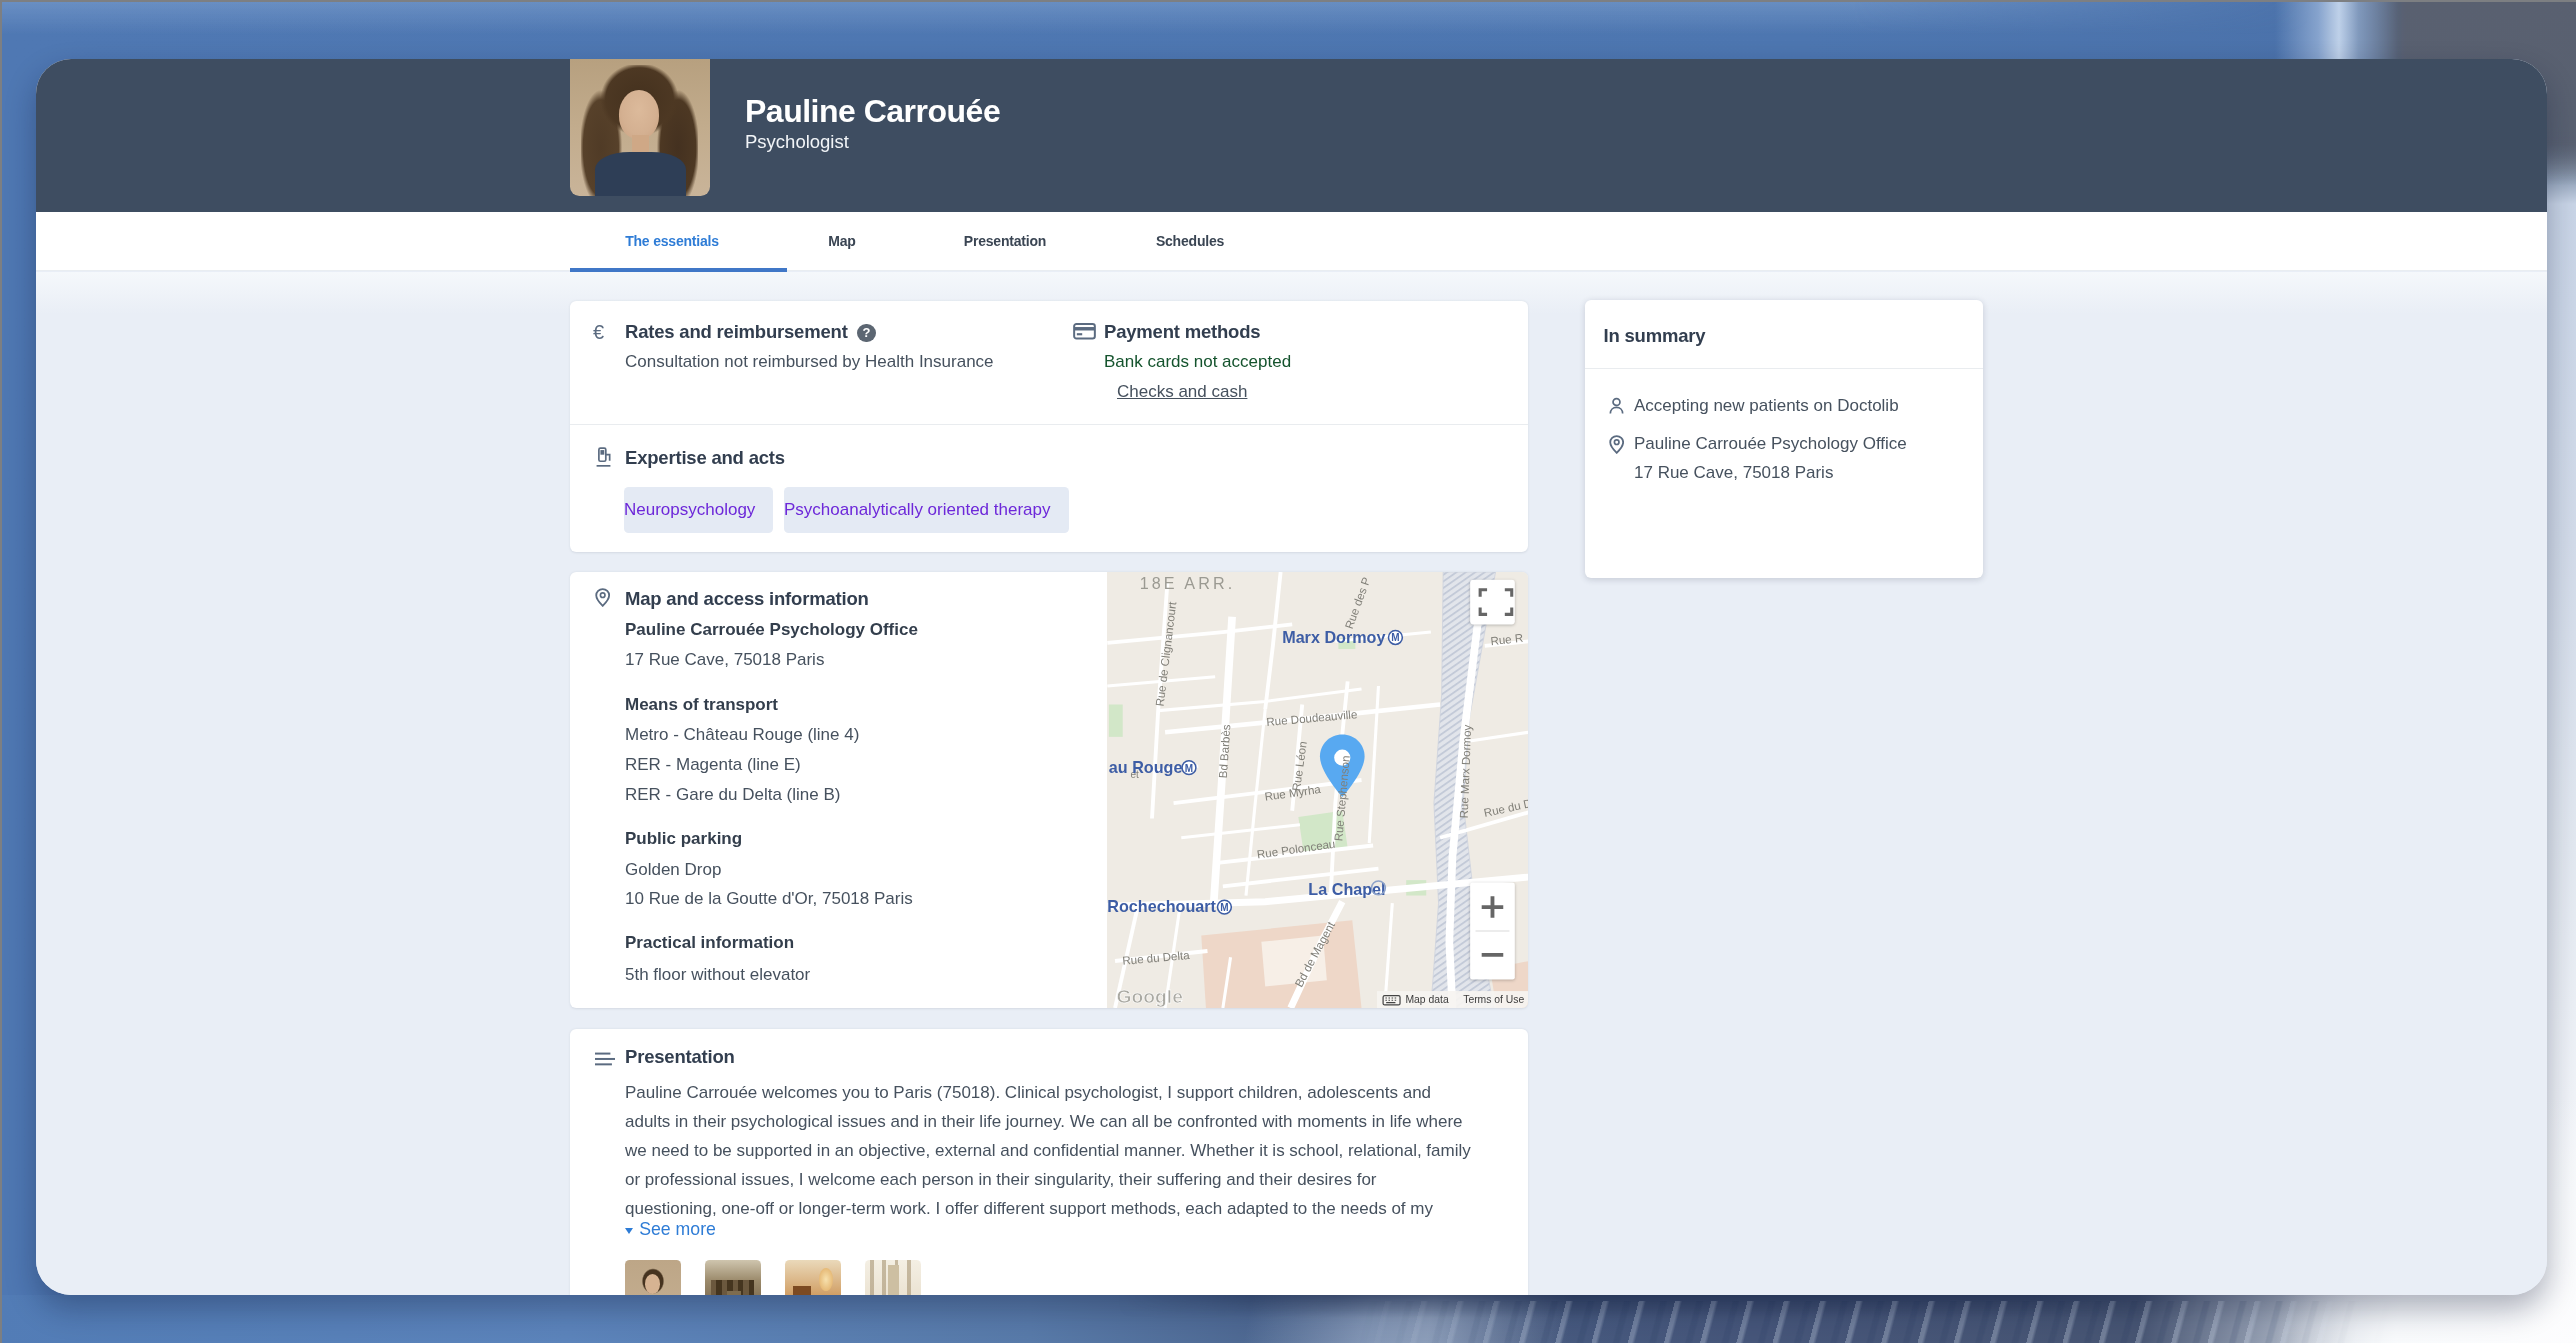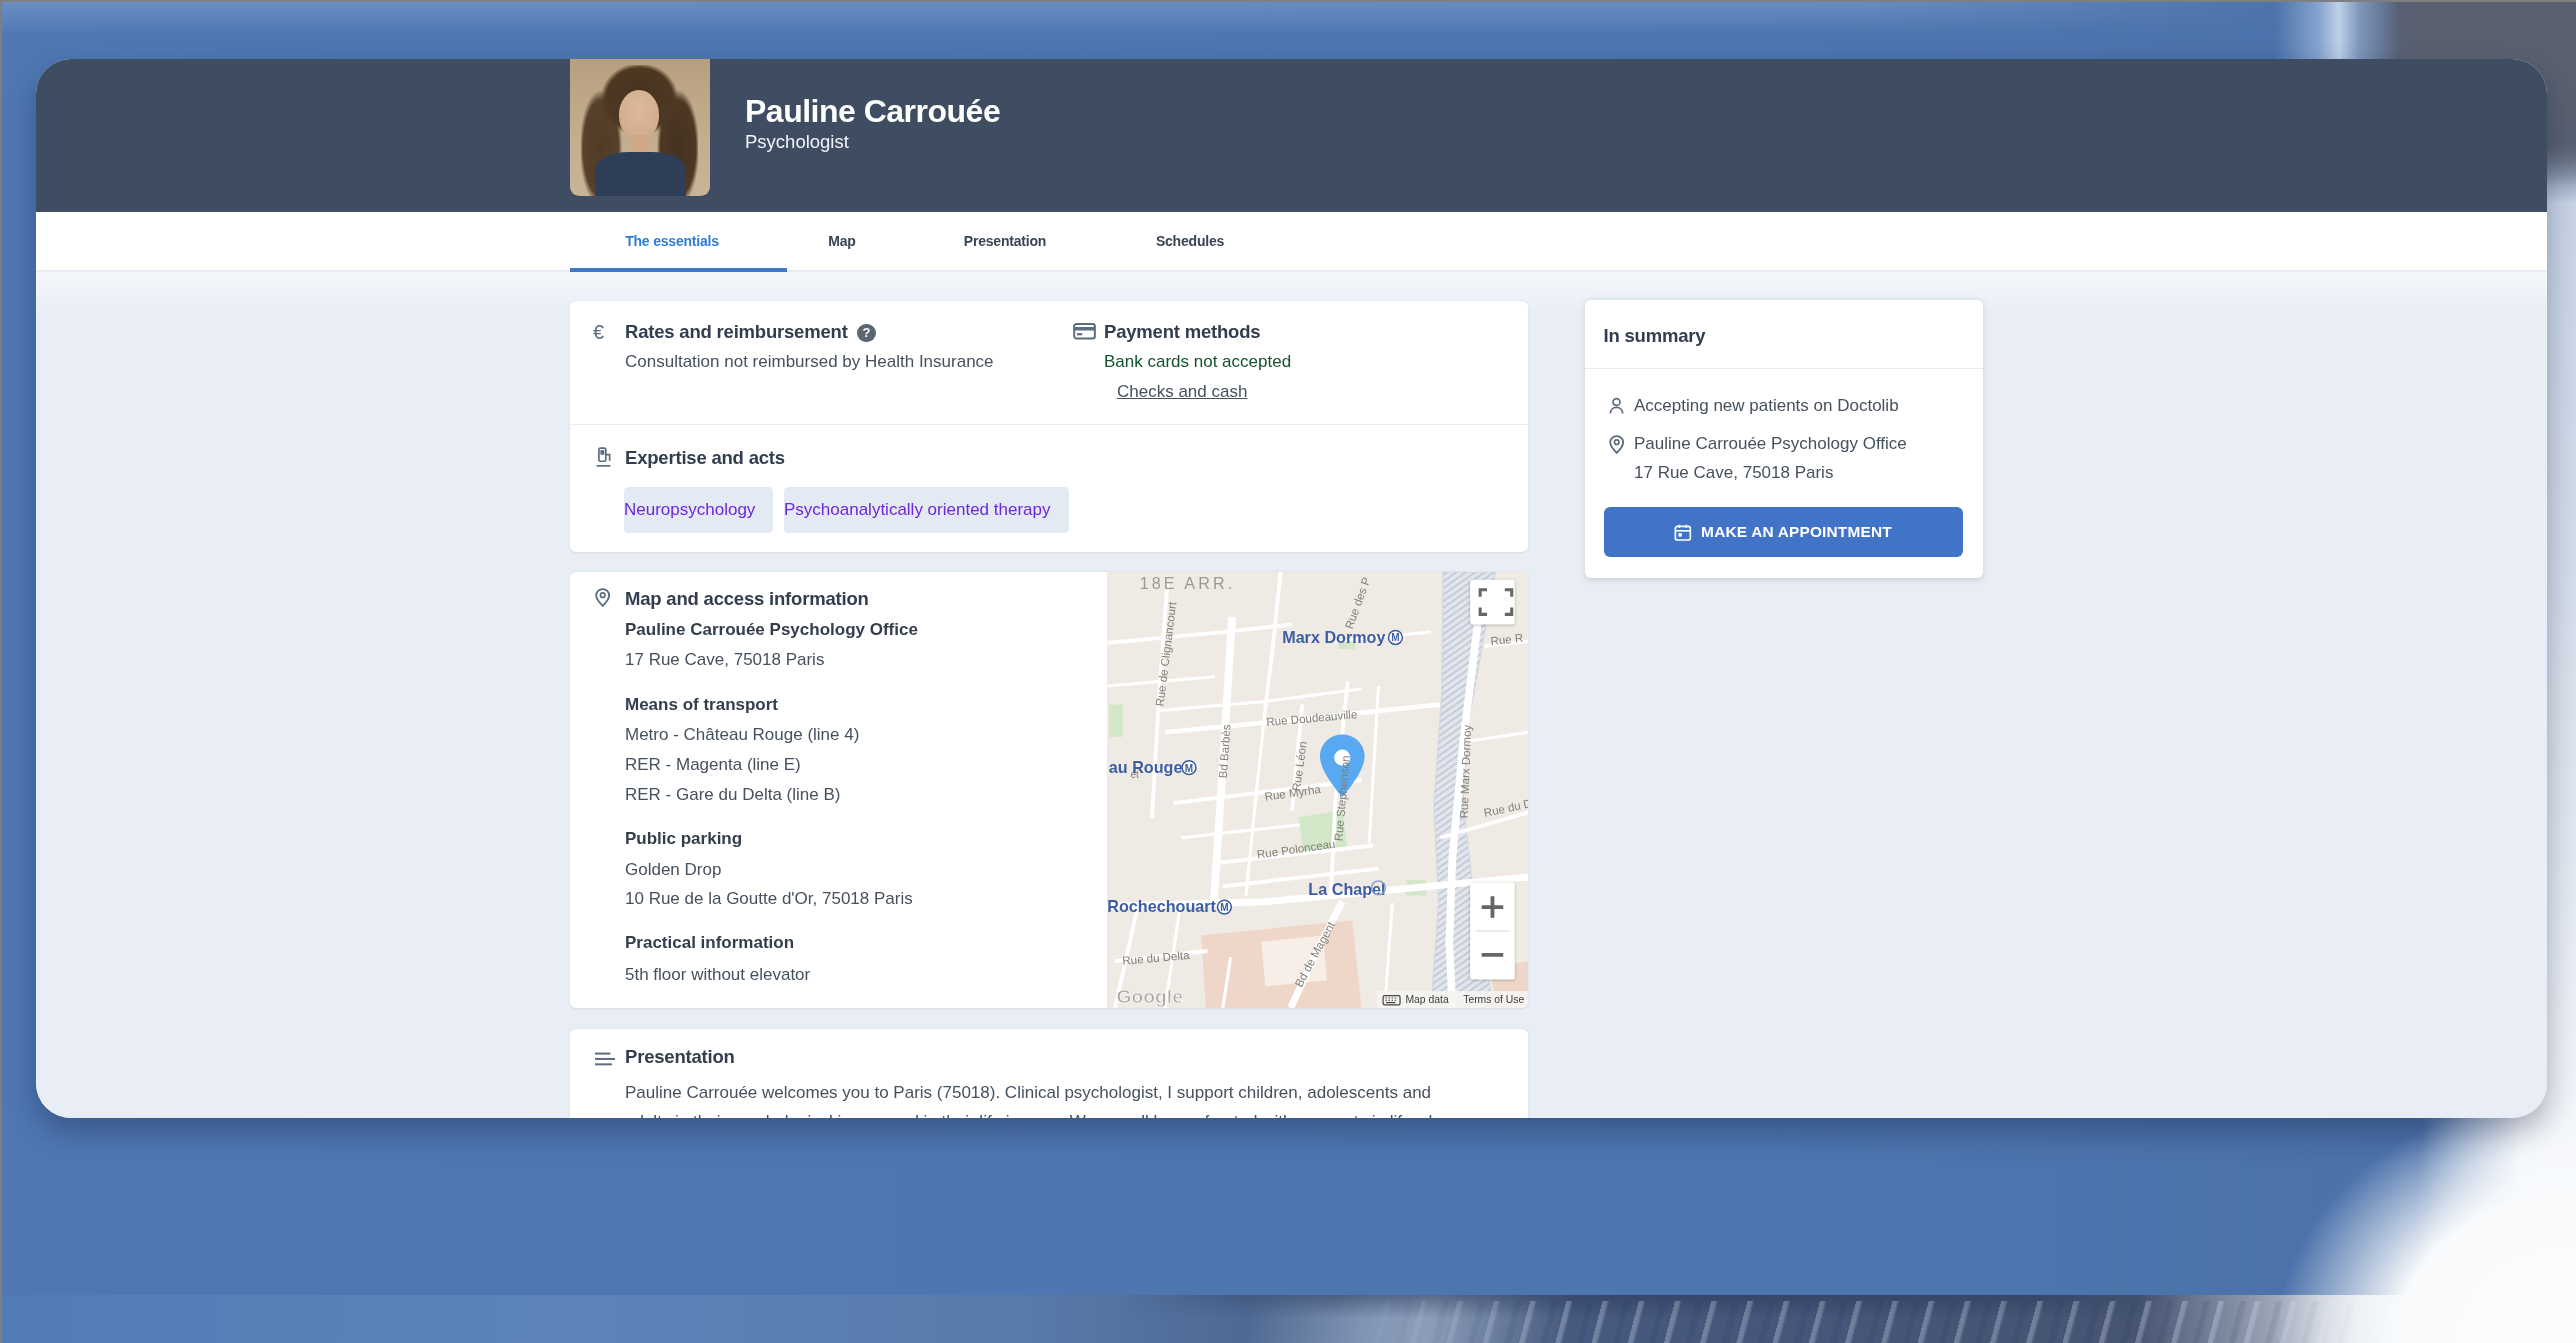--- a/index.html
+++ b/index.html
@@ -34,21 +34,21 @@
     -webkit-mask-image:linear-gradient(90deg,transparent 0,#000 20%,#000 85%,transparent 100%);
             mask-image:linear-gradient(90deg,transparent 0,#000 20%,#000 85%,transparent 100%); }
   .bg-keys { position:absolute; left:1349px; bottom:0; width:1079px; height:43px;
     background:repeating-linear-gradient(105deg, rgba(225,235,250,.28) 0 3.9px, rgba(225,235,250,0) 7px 20px, rgba(30,50,90,.12) 21.6px 26px, rgba(225,235,250,0) 28px 35px);
     -webkit-mask-image:linear-gradient(90deg,transparent 0,#000 18%,#000 82%,transparent 100%);
             mask-image:linear-gradient(90deg,transparent 0,#000 18%,#000 82%,transparent 100%);
   }
   .frame { position:absolute; inset:0; border:2.3px solid #7d7f82; border-bottom:none; border-right:none; pointer-events:none; z-index:50; }
 
   
-  #page { position:absolute; left:36px; top:59px; width:2511px; height:1059px;
+  #page { position:absolute; left:36px; top:59px; width:2511px; height:1236px;
     border-radius:35px; overflow:hidden; background:#e9eef6;
     box-shadow:0 14px 31px rgba(12,22,52,.33); }
   #header { position:absolute; left:0; top:0; width:100%; height:153px; background:#3e4d61; }
   #photo { position:absolute; left:534px; top:0; width:140px; height:137px;
     border-radius:0 0 9.3px 9.3px; overflow:hidden;
     background:linear-gradient(180deg,#b7a07f 0%,#c2ac8d 50%,#c9b499 100%); }
   #photo .hair { position:absolute; left:10.8px; top:6.2px; width:117px; height:143px;
     background:radial-gradient(ellipse 50% 38% at 50% 24%, #44311e 0%, #4d3823 58%, rgba(77,56,35,0) 67%),
                radial-gradient(ellipse 26% 58% at 17% 58%, #503b26 0%, #57412a 58%, rgba(87,65,42,0) 70%),
                radial-gradient(ellipse 26% 58% at 83% 58%, #443120 0%, #4d3823 58%, rgba(77,56,35,0) 70%); }
@@ -180,28 +180,20 @@
         </div>
         <div class="body" style="position:absolute; left:49px; top:96px;">Accepting new patients on Doctolib</div>
         <div class="icon" style="left:24px; top:135px;">
           <svg width="15.4" height="19" viewBox="0 0 20 25">
             <path d="M10 1.5 c4.7 0 8.5 3.6 8.5 8.2 0 5.8-8.5 13.8-8.5 13.8 s-8.5-8-8.5-13.8 C1.5 5.1 5.3 1.5 10 1.5 Z" fill="none" stroke="#5b6b80" stroke-width="2.4"></path>
             <circle cx="10" cy="9.5" r="3" fill="none" stroke="#5b6b80" stroke-width="2.2"></circle>
           </svg>
         </div>
         <div class="body" style="position:absolute; left:49px; top:134px;">Pauline Carrouée Psychology Office</div>
         <div class="body" style="position:absolute; left:49px; top:163px;">17 Rue Cave, 75018 Paris</div>
-        <div id="btn"><span style="display:inline-block; vertical-align:-4.6px; margin-right:9.3px;"><svg width="17.7" height="17.7" viewBox="0 0 26 26">
-              <g fill="none" stroke="#fff" stroke-width="2.4">
-                <rect x="2" y="3.5" width="22" height="20" rx="3"></rect>
-                <path d="M2 10 h22"></path>
-                <path d="M8 1 v5 M18 1 v5"></path>
-              </g>
-              <rect x="6.5" y="13.5" width="5" height="5" fill="#fff"></rect>
-            </svg></span>MAKE AN APPOINTMENT</div>
       </div>
 
       <div class="card" id="card-map">
         <div class="icon" style="left:25.4px; top:16px;">
           <svg width="15.4" height="19" viewBox="0 0 20 25">
             <path d="M10 1.5 c4.7 0 8.5 3.6 8.5 8.2 0 5.8-8.5 13.8-8.5 13.8 s-8.5-8-8.5-13.8 C1.5 5.1 5.3 1.5 10 1.5 Z" fill="none" stroke="#5b6b80" stroke-width="2.4"></path>
             <circle cx="10" cy="9.5" r="3" fill="none" stroke="#5b6b80" stroke-width="2.2"></circle>
           </svg>
         </div>
         <div class="h2" style="position:absolute; left:55px; top:16px;">Map and access information</div>

